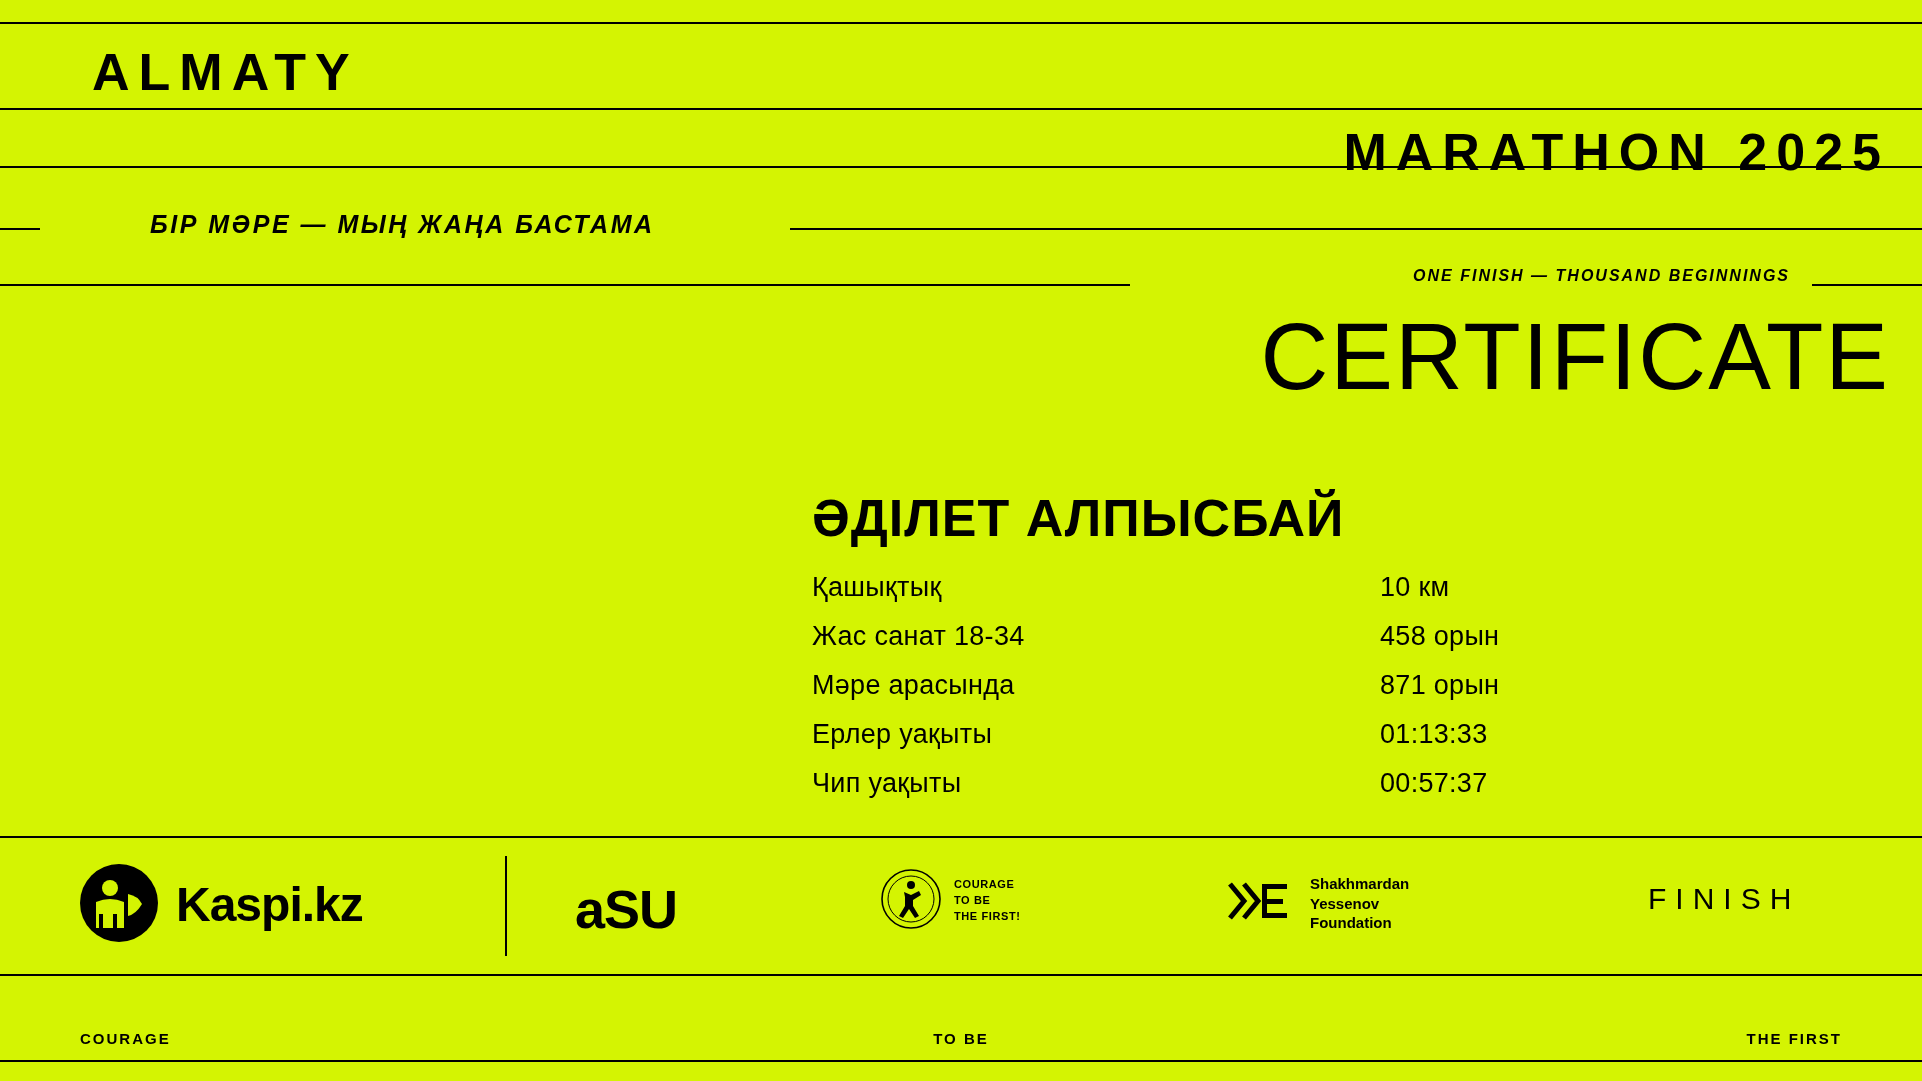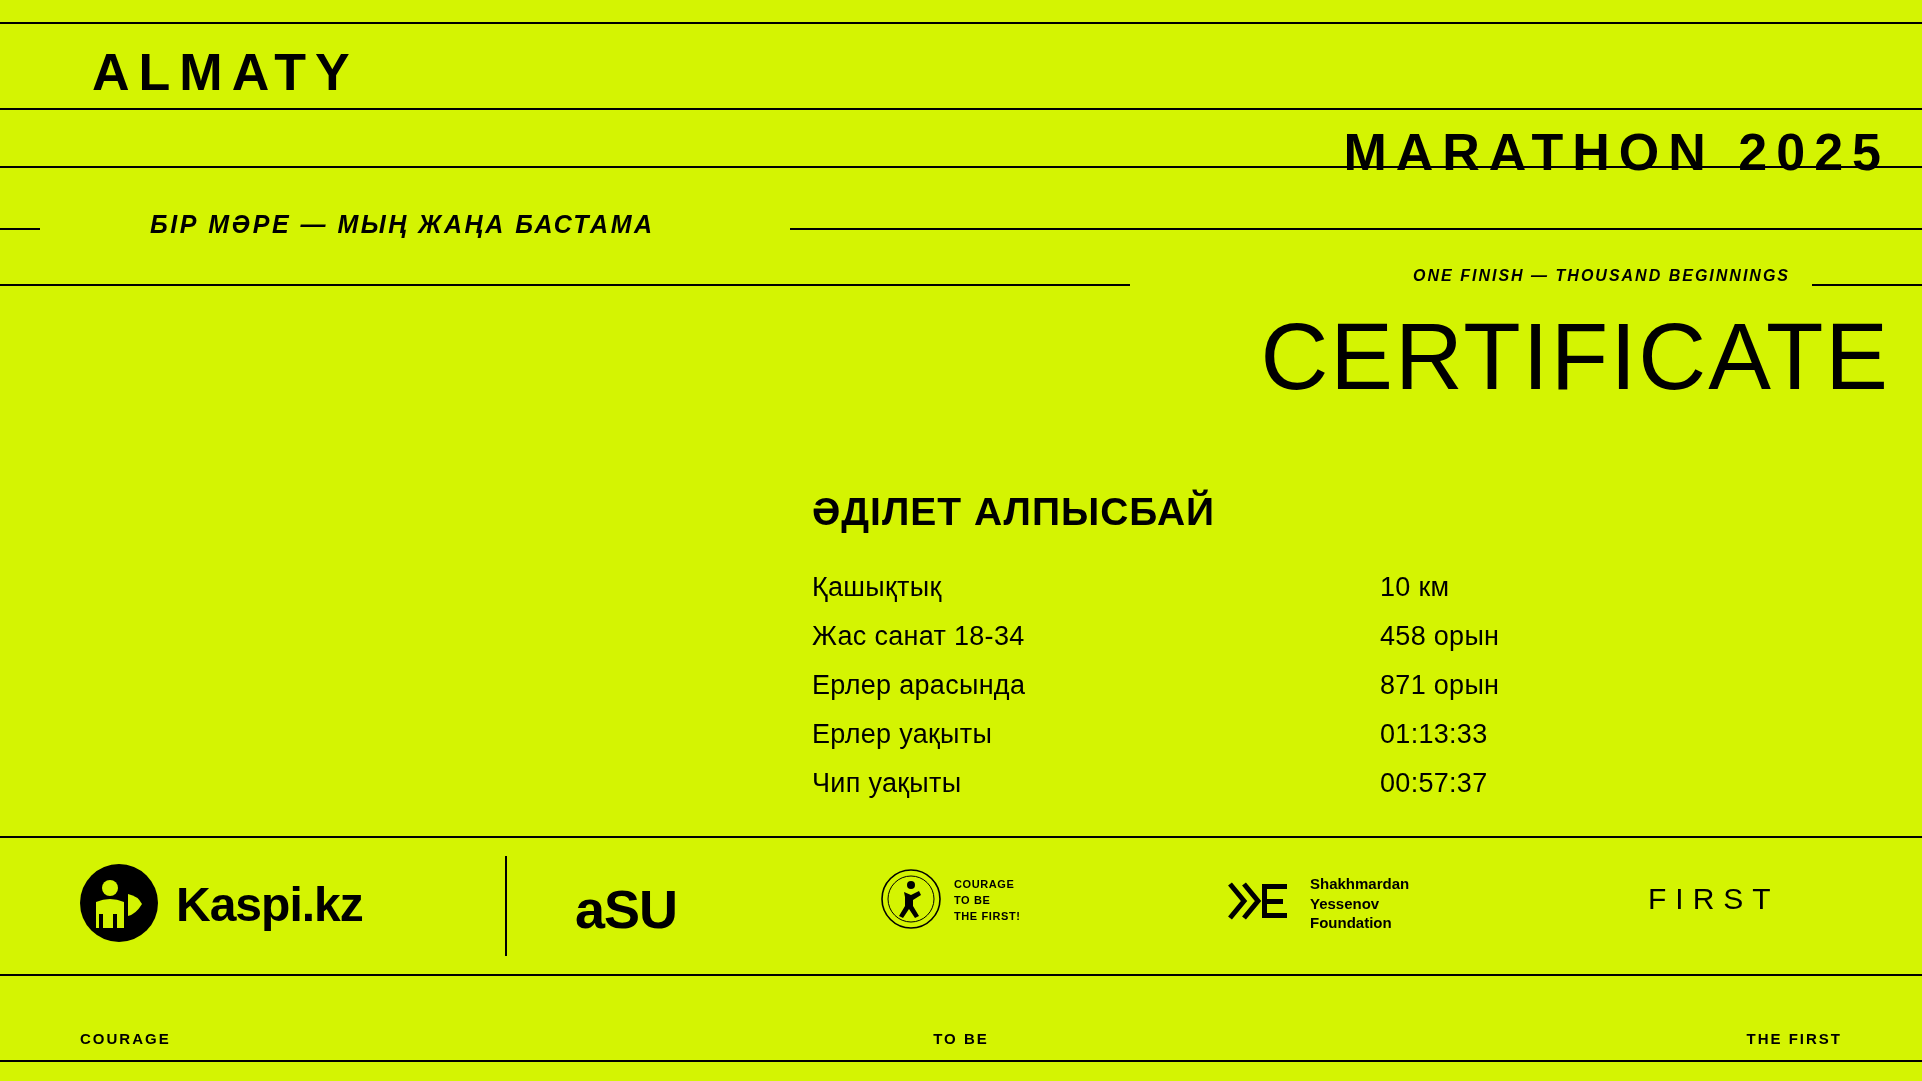--- a/index.html
+++ b/index.html
@@ -101,21 +101,21 @@
     font-weight: 400;
     letter-spacing: 2px;
     line-height: 1;
   }
 
   
   .athlete-name {
     position: absolute;
     top: 492px;
     left: 812px;
-    font-size: 39px;
+    font-size: 52px;
     font-weight: 700;
     letter-spacing: 1px;
     line-height: 1;
   }
 
   .results {
     position: absolute;
     top: 572px;
     left: 812px;
     width: 840px;
@@ -243,21 +243,21 @@
   <div class="results">
     <div class="result-row">
       <div class="result-label">Қашықтық</div>
       <div class="result-value">10 км</div>
     </div>
     <div class="result-row">
       <div class="result-label">Жас санат 18-34</div>
       <div class="result-value">458 орын</div>
     </div>
     <div class="result-row">
-      <div class="result-label">Ерлер арасында</div>
+      <div class="result-label">Мәре арасында</div>
       <div class="result-value">871 орын</div>
     </div>
     <div class="result-row">
       <div class="result-label">Ерлер уақыты</div>
       <div class="result-value">01:13:33</div>
     </div>
     <div class="result-row">
       <div class="result-label">Чип уақыты</div>
       <div class="result-value">00:57:37</div>
     </div>
@@ -317,21 +317,21 @@
         </span>
         <div class="shakh-lines">
           <div>Shakhmardan</div>
           <div>Yessenov</div>
           <div>Foundation</div>
         </div>
       </div>
     </div>
 
     <div class="sponsor sp-krida">
-      <span class="krida-text">FIRST</span>
+      <span class="krida-text">FINISH</span>
     </div>
 
   </div>
 
   <div class="footer">
     <div class="footer-item f-left">COURAGE</div>
     <div class="footer-item f-center">TO BE</div>
     <div class="footer-item f-right">THE FIRST</div>
   </div>
 

